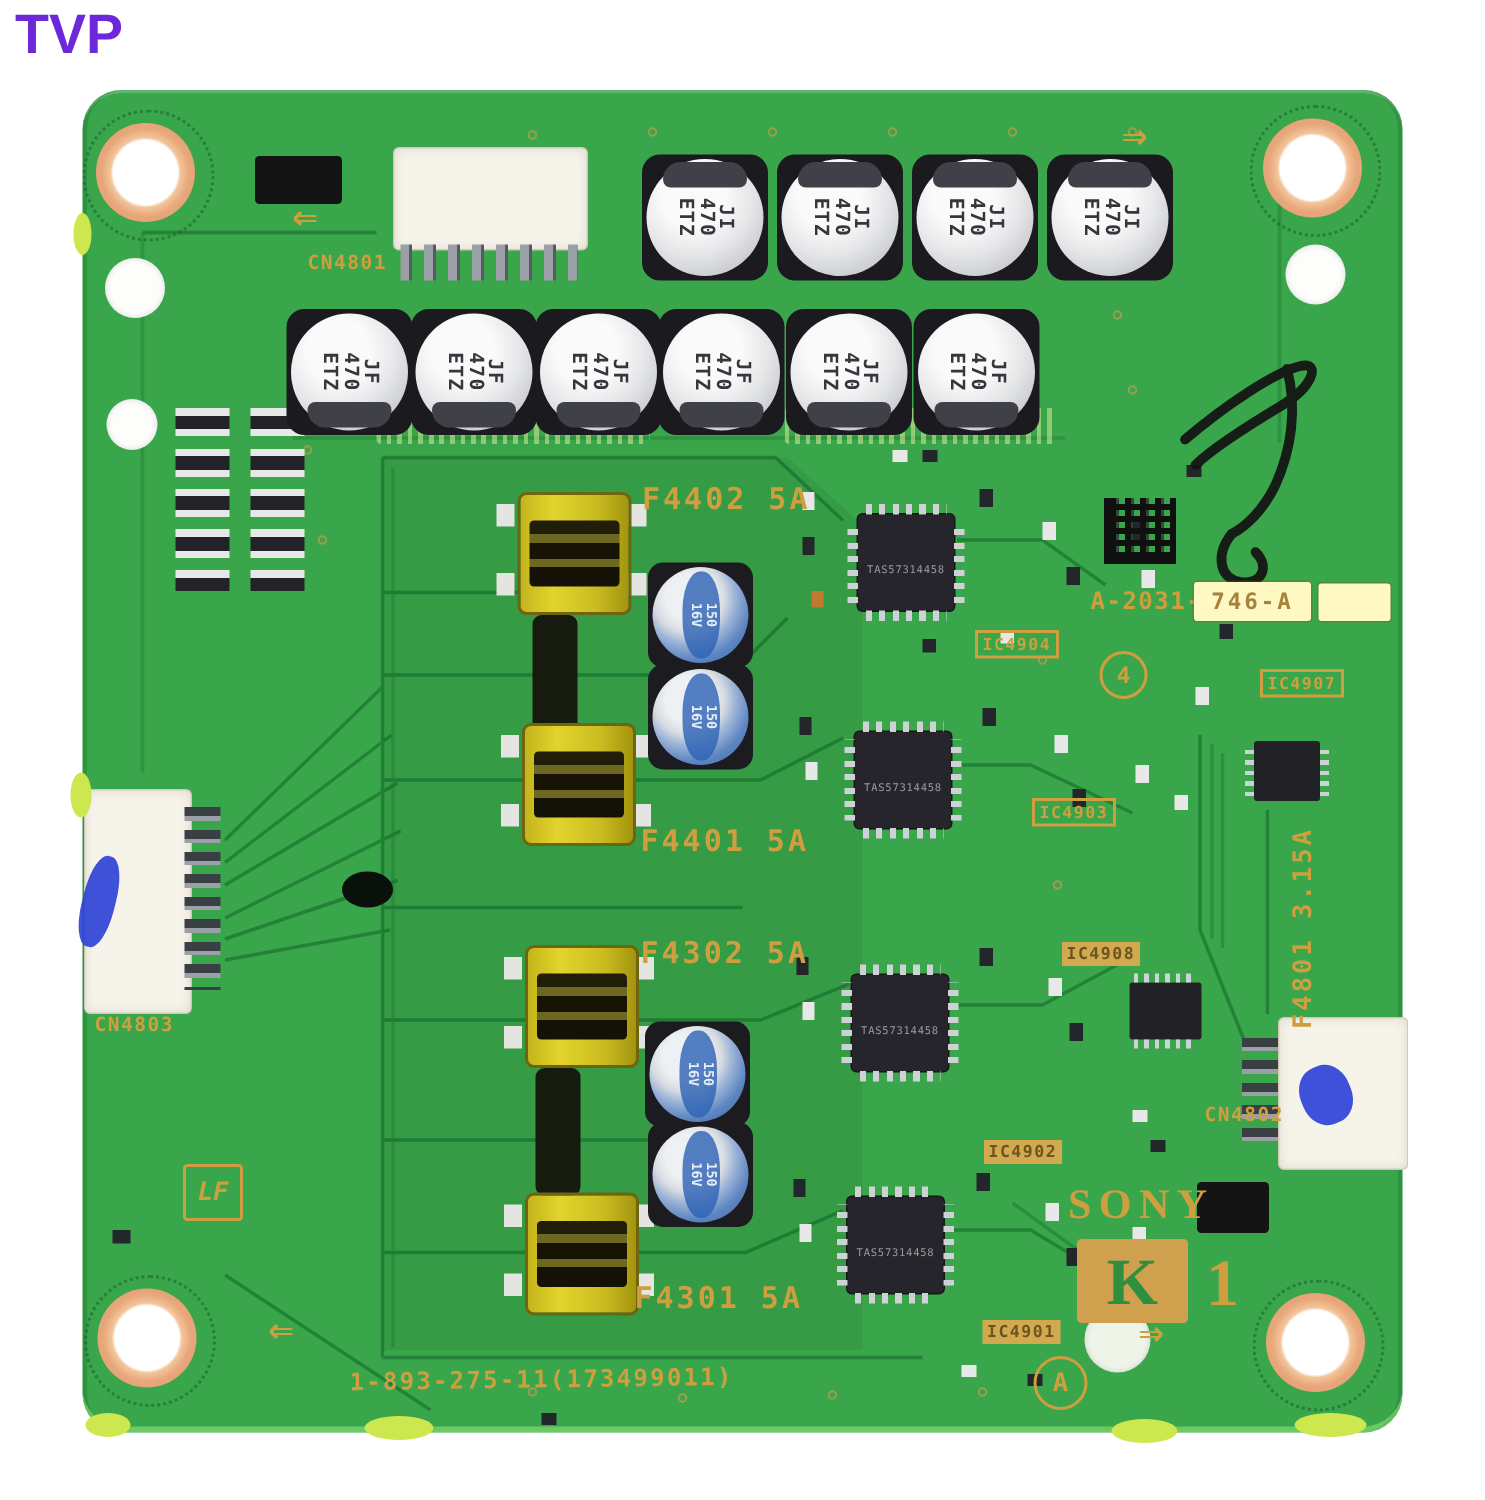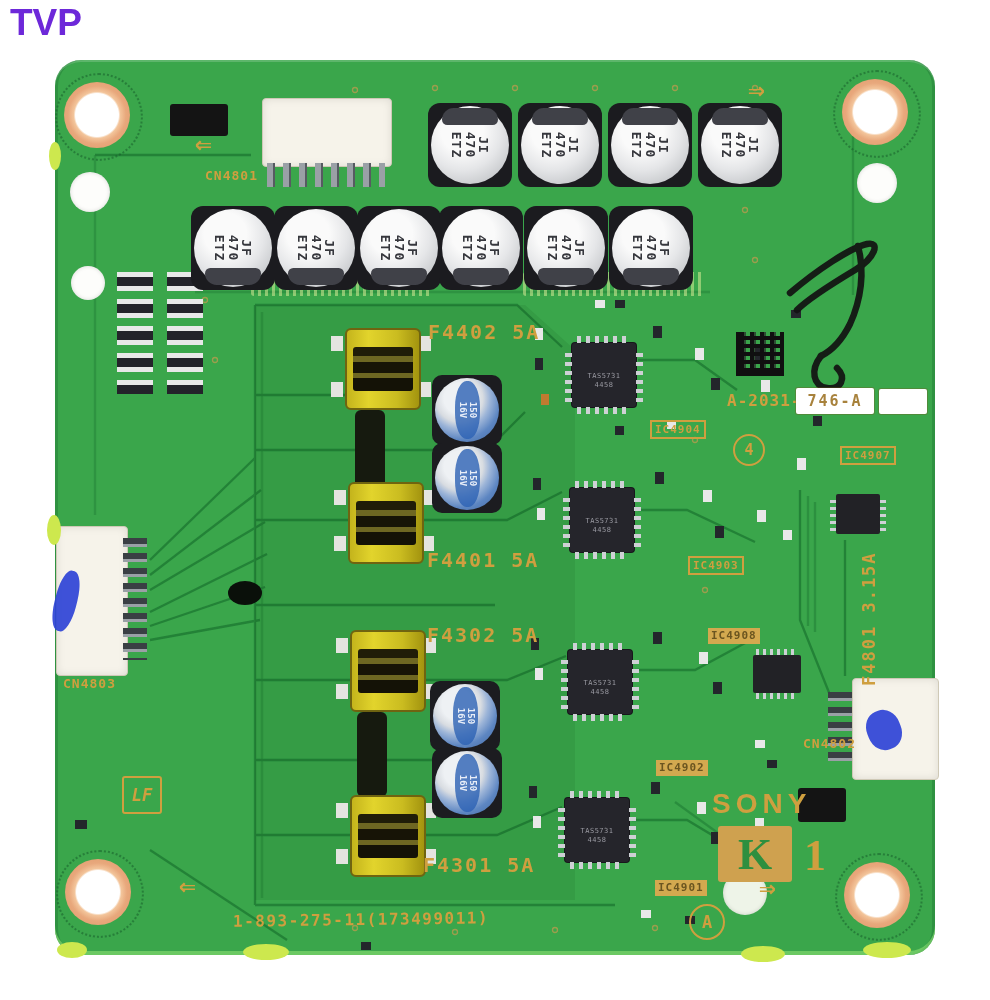--- a/index.html
+++ b/index.html
@@ -55,47 +55,47 @@
 
   
   .qfp{position:absolute;width:64px;height:64px;background:#25252b;border-radius:3px;box-shadow:0 0 0 1px #17171b;}
   .qfp::before,.qfp::after{content:"";position:absolute;left:5px;right:5px;height:7px;
        background:repeating-linear-gradient(90deg,#ced1d5 0 4px,transparent 4px 9px);}
   .qfp::before{top:-7px}.qfp::after{bottom:-7px}
   .lr{position:absolute;inset:0;}
   .lr::before,.lr::after{content:"";position:absolute;top:5px;bottom:5px;width:7px;
        background:repeating-linear-gradient(0deg,#ced1d5 0 4px,transparent 4px 9px);}
   .lr::before{left:-7px}.lr::after{right:-7px}
-  .mark{position:absolute;inset:0;display:flex;flex-direction:column;align-items:center;justify-content:center;
+  .mark{position:absolute;inset:0;display:flex;flex-direction:row;align-items:center;justify-content:center;
         color:#9a9aa2;font-size:7px;letter-spacing:.5px;line-height:1.3;margin-top:12px;}
 
   
   .soic{position:absolute;background:#222226;border-radius:2px;}
   .ptb::before,.ptb::after{content:"";position:absolute;left:3px;right:3px;height:6px;
        background:repeating-linear-gradient(90deg,#ced1d5 0 3px,transparent 3px 7px);}
   .ptb::before{top:-6px}.ptb::after{bottom:-6px}
   .plr::before,.plr::after{content:"";position:absolute;top:3px;bottom:3px;width:6px;
        background:repeating-linear-gradient(0deg,#ced1d5 0 3px,transparent 3px 7px);}
   .plr::before{left:-6px}.plr::after{right:-6px}
 
   
   .conn{position:absolute;background:#f6f3ea;border:1px solid #cfc9b6;border-radius:4px;
         box-shadow:inset 0 0 8px rgba(0,0,0,.10);}
   .pins-h{position:absolute;background:repeating-linear-gradient(90deg,#9aa0a6 0 6px,#565b61 6px 8px,transparent 8px 16px);}
   .pins-v{position:absolute;background:repeating-linear-gradient(180deg,#3a3f44 0 6px,#9aa0a6 6px 9px,transparent 9px 15px);}
   .bluemark{position:absolute;background:#2e43d6;border-radius:45%;opacity:.92;}
 
   
-  .sticker{position:absolute;background:#ffffff;border-radius:2px;box-shadow:0 0 0 1px rgba(120,90,30,.35);
+  .sticker{position:absolute;background:#fef9c3;border-radius:2px;box-shadow:0 0 0 1px rgba(120,90,30,.35);
            display:flex;align-items:center;justify-content:center;font-weight:bold;color:#a8823c;}
   .circlemark{position:absolute;border:2px solid #cf9f3f;border-radius:50%;display:flex;align-items:center;justify-content:center;
            color:#cf9f3f;font-weight:bold;}
   .kbox{position:absolute;background:#cfa14f;border-radius:3px;display:flex;align-items:center;justify-content:center;
         font-family:"Liberation Serif",serif;font-weight:bold;color:#2e8f3f;}
-  .sony{position:absolute;font-family:Liberation Sans, sans-serif;font-weight:bold;color:#cf9f3f;}
+  .sony{position:absolute;font-family:Liberation Serif, serif;font-weight:bold;color:#cf9f3f;}
   .blackrect{position:absolute;background:#141414;border-radius:3px;}
   .dmx{position:absolute;background:
         repeating-linear-gradient(0deg,#101010 0 4px,transparent 4px 8px),
         repeating-linear-gradient(90deg,#101010 0 4px,rgba(40,40,40,.7) 4px 6px,transparent 6px 10px);
         border-left:4px solid #101010;border-bottom:4px solid #101010;}
   .hatch{position:absolute;background:repeating-linear-gradient(90deg,rgba(215,235,150,.55) 0 3px,transparent 3px 7px);border-radius:3px;}
   .tab{position:absolute;background:#cde84e;border-radius:50%;}
   .tpcol{position:absolute;width:36px;
         background:repeating-linear-gradient(180deg,#e8e8e8 0 5px,#23232a 5px 14px,#e8e8e8 14px 19px,transparent 19px 27px);}
   .lf{position:absolute;border:2px solid #cf9f3f;border-radius:3px;display:flex;align-items:center;justify-content:center;
@@ -458,21 +458,21 @@
     <div class="soic ptb" style="left:698px;top:595px;width:48px;height:38px"></div>
     <div class="soic plr" style="left:781px;top:434px;width:44px;height:40px"></div>
 
     <div class="silk silk-lg" style="left:373px;top:260px">F4402 5A</div>
     <div class="silk silk-lg" style="left:372px;top:488px">F4401 5A</div>
     <div class="silk silk-lg" style="left:372px;top:563px">F4302 5A</div>
     <div class="silk silk-lg" style="left:368px;top:793px">F4301 5A</div>
     <div class="silk" style="left:739px;top:541px;width:150px;font-size:17px;letter-spacing:2px;transform:rotate(-90deg)">F4801 3.15A</div>
 
     <div class="silk icbox" style="left:595px;top:360px">IC4904</div>
-    <div class="silk icbox" style="left:633px;top:496px">IC4903</div>
+    <div class="silk icbox" style="left:633px;top:472px">IC4903</div>
     <div class="silk icfill" style="left:653px;top:568px">IC4908</div>
     <div class="silk icfill" style="left:601px;top:700px">IC4902</div>
     <div class="silk icfill" style="left:600px;top:820px">IC4901</div>
     <div class="silk icbox" style="left:785px;top:386px">IC4907</div>
 
     <div class="dmx" style="left:681px;top:272px;width:44px;height:40px"></div>
     <div class="silk" style="left:672px;top:331px;font-size:16px;letter-spacing:1px">A-2031-</div>
     <div class="sticker" style="left:741px;top:328px;width:78px;height:26px;font-size:15px;letter-spacing:2px">746-A</div>
     <div class="sticker" style="left:824px;top:329px;width:48px;height:25px"></div>
     <div class="circlemark" style="left:678px;top:374px;width:28px;height:28px;font-size:15px">4</div>

